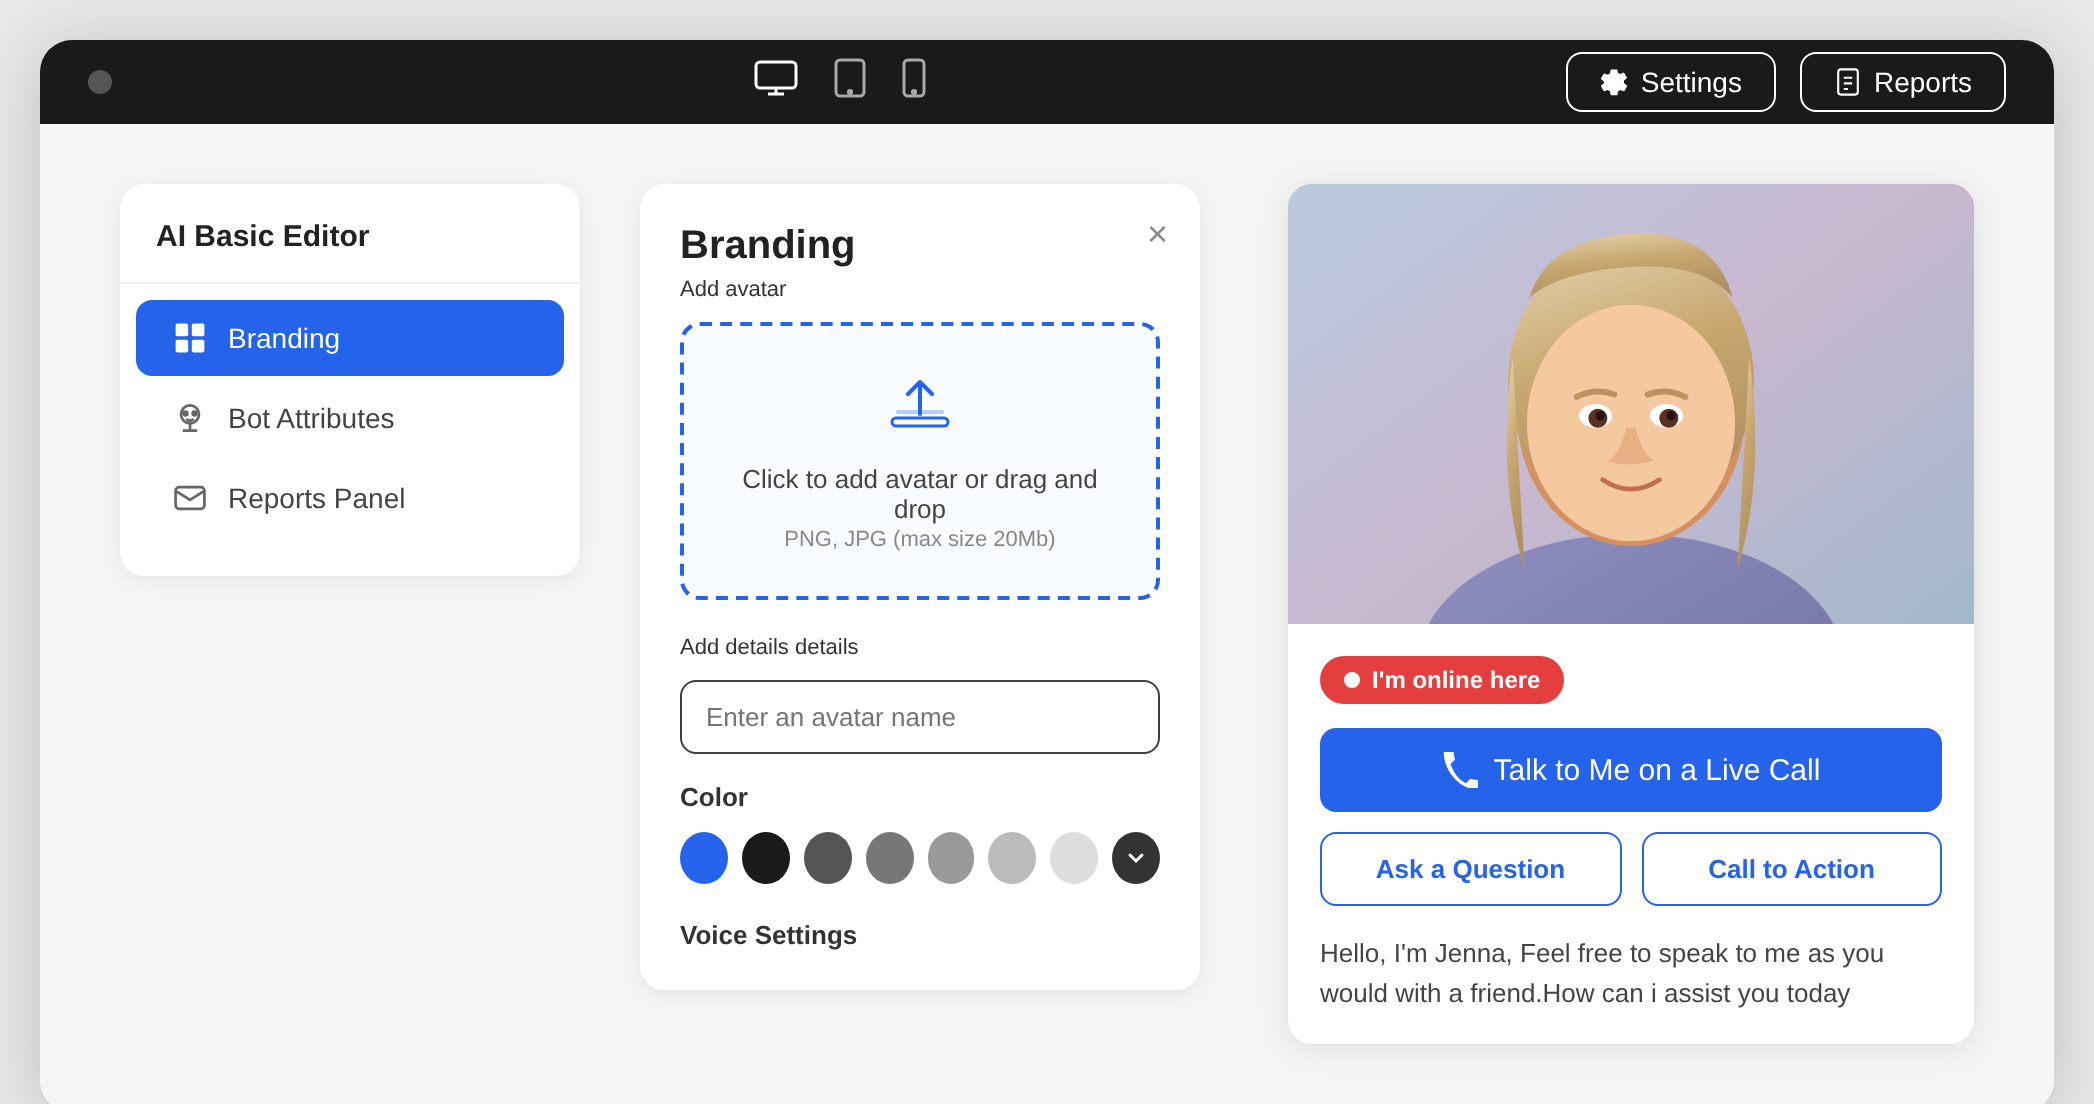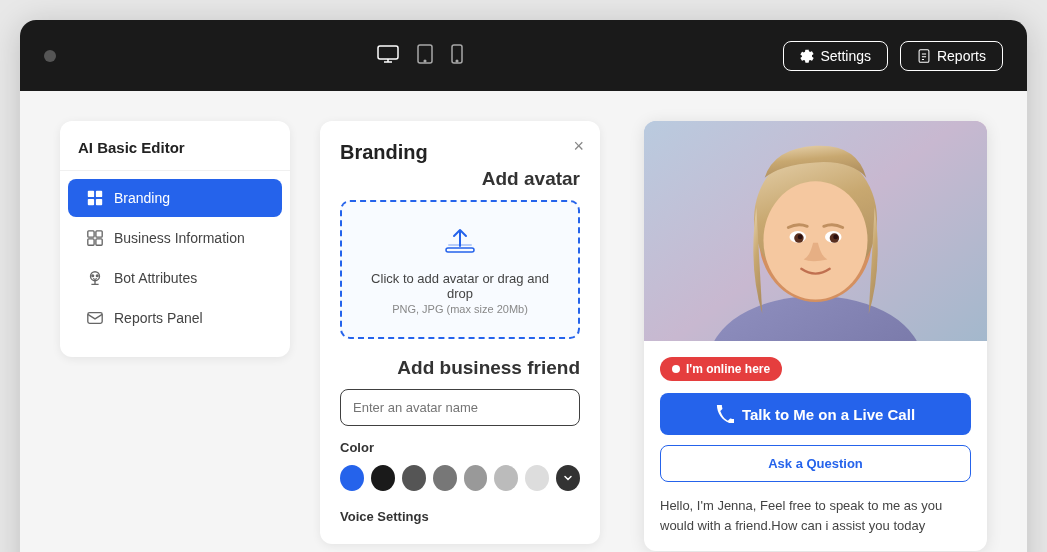--- a/index.html
+++ b/index.html
@@ -16,21 +16,21 @@
     .browser-window {
       width: 1007px;
       background: #fff;
       border-radius: 16px;
       box-shadow: 0 4px 32px rgba(0,0,0,0.18);
       overflow: hidden;
     }
 
     .browser-topbar {
       background: #1a1a1a;
-      height: 71px;
+      height: 42px;
       display: flex;
       align-items: center;
       justify-content: space-between;
       padding: 0 24px;
     }
 
     .browser-controls {
       display: flex;
       gap: 6px;
       align-items: center;
@@ -158,25 +158,24 @@
       margin-bottom: 4px;
     }
 
     .panel-sub {
       font-size: 12px;
       color: #888;
       margin-bottom: 18px;
     }
 
     .section-label {
-      font-size: 19px;
-      font-weight: 700;
+      font-size: 11px;
+      font-weight: 400;
       color: #333;
       margin-bottom: 10px;
-      text-align: right;
     }
 
     .avatar-upload {
       border: 2px dashed #2563eb;
       border-radius: 10px;
       padding: 22px 16px;
       text-align: center;
       cursor: pointer;
       margin-bottom: 18px;
       background: #f8fbff;
@@ -300,21 +299,21 @@
     }
 
     .live-call-btn {
       width: 100%;
       background: #2563eb;
       color: #fff;
       border: none;
       border-radius: 8px;
       padding: 12px;
       font-size: 15px;
-      font-weight: 700;
+      font-weight: 400;
       cursor: pointer;
       display: flex;
       align-items: center;
       justify-content: center;
       gap: 8px;
       margin-bottom: 10px;
     }
 
     .action-row {
       display: flex;
@@ -400,29 +399,20 @@
       <div class="nav-item active">
         <svg class="nav-icon" viewBox="0 0 20 20" fill="currentColor">
           <rect x="2" y="2" width="7" height="7" rx="1"></rect>
           <rect x="11" y="2" width="7" height="7" rx="1"></rect>
           <rect x="2" y="11" width="7" height="7" rx="1"></rect>
           <rect x="11" y="11" width="7" height="7" rx="1"></rect>
         </svg>
         <span>Branding</span>
       </div>
 
-      <div class="nav-item">
-        <svg class="nav-icon" viewBox="0 0 20 20" fill="none" stroke="#666" stroke-width="1.5">
-          <rect x="2" y="2" width="7" height="7" rx="1"></rect>
-          <rect x="11" y="2" width="7" height="7" rx="1"></rect>
-          <rect x="2" y="11" width="7" height="7" rx="1"></rect>
-          <rect x="11" y="11" width="7" height="7" rx="1"></rect>
-        </svg>
-        <span>Business Information</span>
-      </div>
 
       <div class="nav-item">
         <svg class="nav-icon" viewBox="0 0 20 20" fill="none" stroke="#666" stroke-width="1.5">
           <circle cx="10" cy="8" r="5"></circle>
           <path d="M10 13v4M6 17h8"></path>
           <circle cx="7.5" cy="7.5" r="1" fill="#666"></circle>
           <circle cx="12.5" cy="7.5" r="1" fill="#666"></circle>
           <path d="M8 10.5s.8 1 2 1 2-1 2-1"></path>
         </svg>
         <span>Bot Attributes</span>
@@ -449,21 +439,21 @@
           <svg width="32" height="32" viewBox="0 0 32 32" fill="none">
             <rect x="4" y="20" width="24" height="2" rx="1" fill="#2563eb" opacity="0.3"></rect>
             <path d="M16 6 L16 22 M10 12 L16 6 L22 12" stroke="#2563eb" stroke-width="2" stroke-linecap="round" stroke-linejoin="round"></path>
             <rect x="2" y="24" width="28" height="4" rx="2" fill="none" stroke="#2563eb" stroke-width="1.5"></rect>
           </svg>
         </div>
         <div class="upload-text">Click to add avatar or drag and drop</div>
         <div class="upload-hint">PNG, JPG (max size 20Mb)</div>
       </div>
 
-      <div class="section-label">Add business friend</div>
+      <div class="section-label">Add details details</div>
       <input class="input-field" type="text" placeholder="Enter an avatar name" style="">
 
       <div class="color-section-label">Color</div>
       <div class="color-swatches">
         <div class="color-swatch" style="background:#2563eb;"></div>
         <div class="color-swatch" style="background:#1a1a1a;"></div>
         <div class="color-swatch" style="background:#555555;"></div>
         <div class="color-swatch" style="background:#777777;"></div>
         <div class="color-swatch" style="background:#999999;"></div>
         <div class="color-swatch" style="background:#bbbbbb;"></div>
@@ -545,20 +535,23 @@
           <svg width="18" height="18" viewBox="0 0 20 20" fill="white">
             <path d="M6.6 10.8c1.4 2.8 3.8 5.1 6.6 6.6l2.2-2.2c.3-.3.7-.4 1-.2 1.1.4 2.3.6 3.6.6.6 0 1 .4 1 1V20c0 .6-.4 1-1 1C10.6 21 1 11.4 1 0c0-.6.4-1 1-1h3.5c.6 0 1 .4 1 1 0 1.3.2 2.5.6 3.6.1.3 0 .7-.2 1L4.7 6.8l1.9 4z"></path>
           </svg>
           <span>Talk to Me on a Live Call</span>
         </button>
 
         <div class="action-row">
           <button class="action-btn">
             <span>Ask a Question</span>
           </button>
+          <button class="action-btn">
+            <span>Call to Action</span>
+          </button>
         </div>
 
         <div class="chat-message">Hello, I'm Jenna, Feel free to speak to me as you would with a friend.How can i assist you today</div>
       </div>
     </div>
 
   </div>
 </div>
 
 </body></html>

